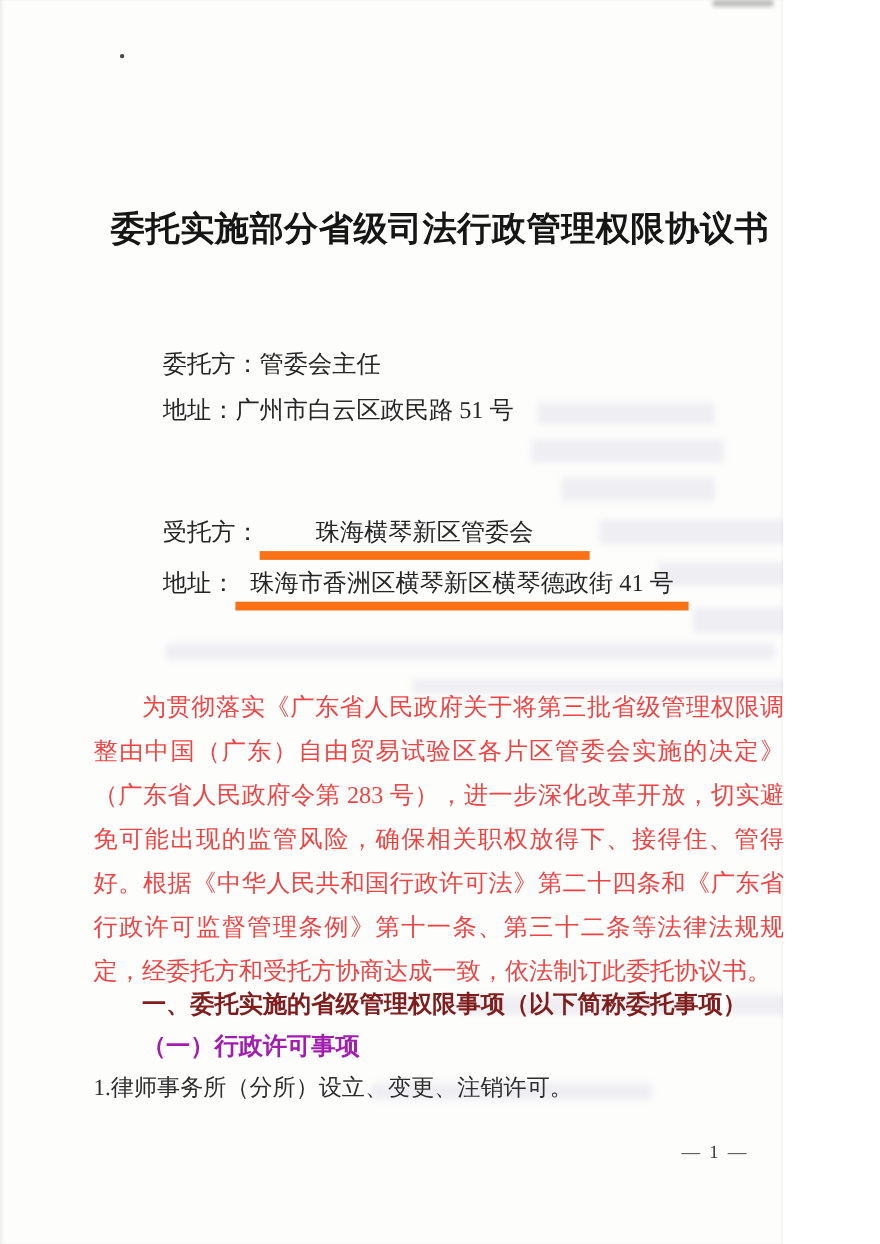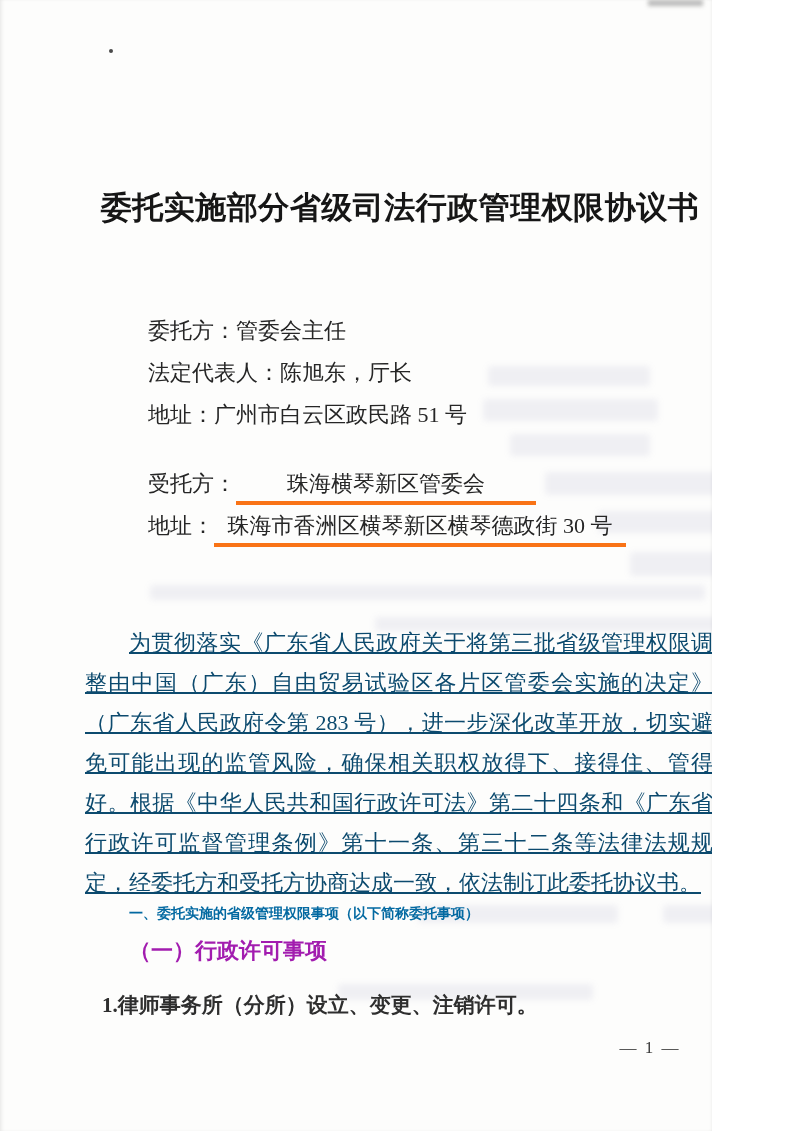--- a/index.html
+++ b/index.html
@@ -39,56 +39,55 @@
     left: 148px;
     font-size: 22px;
     line-height: 42px;
     white-space: nowrap;
   }
   .party-block.entruster { top: 310px; }
   .party-block.trustee   { top: 463px; }
   .fill-line {
     display: inline-block;
     text-align: center;
-    border-bottom: 4px solid #f97316;
+    border-bottom: 8px solid #f97316;
     padding-bottom: 2px;
     line-height: 30px;
     vertical-align: baseline;
   }
   .fill-party { width: 300px; }
   .fill-rep   { width: 265px; }
   .fill-addr  { width: 412px; }
 
   
   .preamble {
     position: absolute;
     top: 623px;
     left: 85px;
     width: 628px;
     font-size: 22px;
     line-height: 40px;
     text-align: justify;
     text-indent: 2em;
     margin: 0;
-    color: #0c4a6e;
-    text-decoration: underline;
+    color: #ef4444;
   }
 
   .section-heading {
     position: absolute;
     top: 893px;
     left: 85px;
     width: 640px;
     padding-left: 44px;
     box-sizing: border-box;
     font-family: "Liberation Sans", sans-serif;
-    font-size: 14px;
+    font-size: 22px;
     line-height: 40px;
     font-weight: 700;
-    color: #0369a1;
+    color: #7f1d1d;
     margin: 0;
     white-space: nowrap;
   }
   .subsection-heading {
     position: absolute;
     top: 931px;
     left: 85px;
     padding-left: 44px;
     font-size: 22px;
     line-height: 40px;
@@ -96,23 +95,22 @@
     margin: 0;
     white-space: nowrap;
   }
   .list-item {
     position: absolute;
     top: 968px;
     left: 85px;
     font-size: 21px;
     line-height: 40px;
     color: #2e2e2e;
-    margin: 17px;
-    white-space: nowrap;
-    font-weight: bold;
+    margin: 0;
+    white-space: nowrap;
   }
 
   .page-number {
     position: absolute;
     top: 1037px;
     left: 590px;
     width: 120px;
     text-align: center;
     font-size: 17px;
     line-height: 22px;
@@ -177,33 +175,30 @@
   <div class="bleed" style="left:663px; top:905px; width:85px; height:18px;"></div>
   <div class="bleed" style="left:338px; top:984px; width:255px; height:16px;"></div>
 
   <h1 class="doc-title">委托实施部分省级司法行政管理权限协议书</h1>
 
   <div class="party-block entruster">
     <div>
       <span>委托方：</span><span>管委会主任</span>
     </div>
     <div>
-      <span>法定代表人：</span><span>陈旭东，厅长</span>
-    </div>
-    <div>
       <span>地址：</span><span>广州市白云区政民路 51 号</span>
     </div>
   </div>
 
   <div class="party-block trustee">
     <div>
       <span>受托方：</span><span class="fill-line fill-party">珠海横琴新区管委会</span>
     </div>
     <div>
-      <span>地址：</span><span class="fill-line fill-addr">珠海市香洲区横琴新区横琴德政街 30 号</span>
+      <span>地址：</span><span class="fill-line fill-addr">珠海市香洲区横琴新区横琴德政街 41 号</span>
     </div>
   </div>
 
   <p class="preamble">为贯彻落实《广东省人民政府关于将第三批省级管理权限调整由中国（广东）自由贸易试验区各片区管委会实施的决定》（广东省人民政府令第 283 号），进一步深化改革开放，切实避免可能出现的监管风险，确保相关职权放得下、接得住、管得好。根据《中华人民共和国行政许可法》第二十四条和《广东省行政许可监督管理条例》第十一条、第三十二条等法律法规规定，经委托方和受托方协商达成一致，依法制订此委托协议书。</p>
 
   <h2 class="section-heading">一、委托实施的省级管理权限事项（以下简称委托事项）</h2>
   <h3 class="subsection-heading">（一）行政许可事项</h3>
   <p class="list-item">1.律师事务所（分所）设立、变更、注销许可。</p>
 
   <div class="page-number">— 1 —</div>

